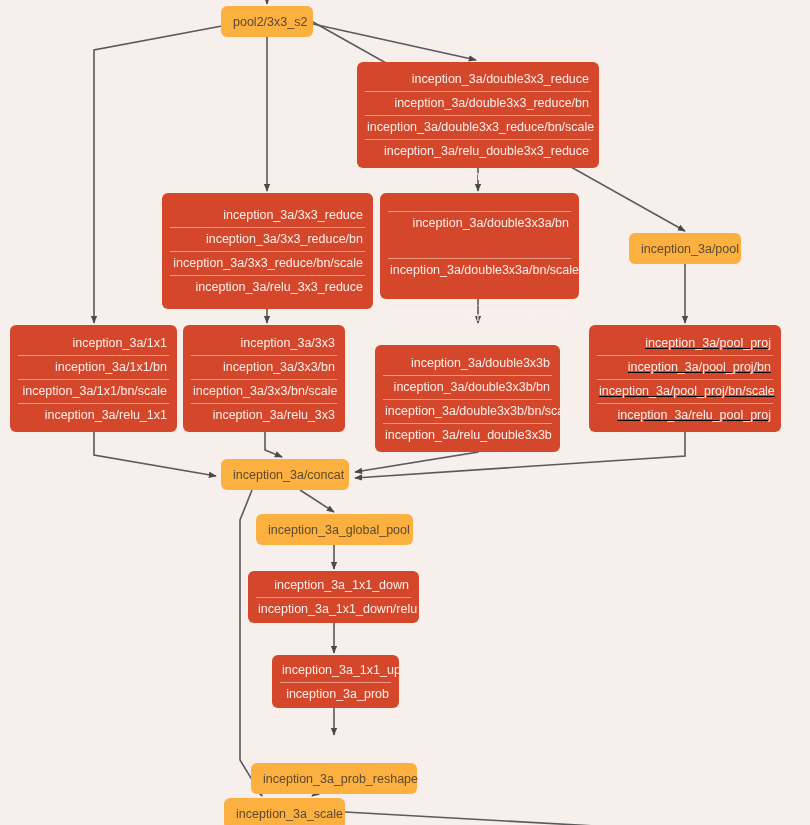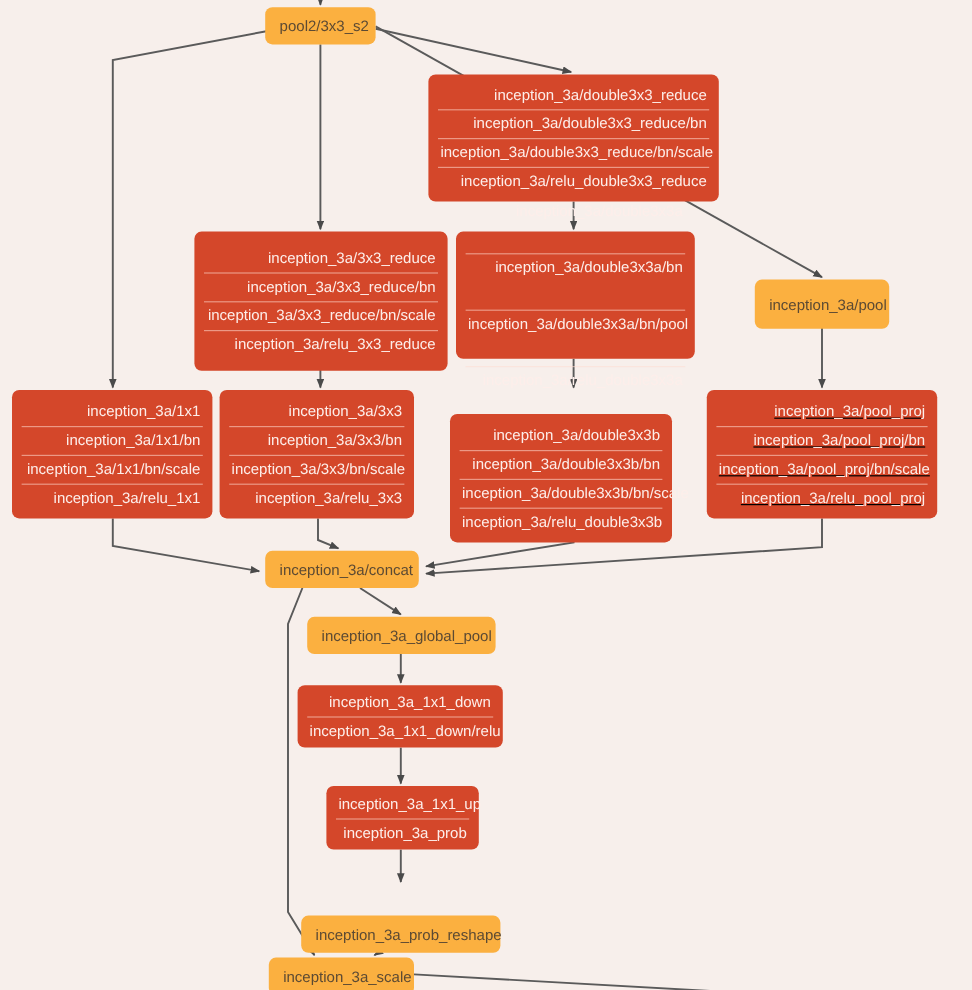--- a/index.html
+++ b/index.html
@@ -125,24 +125,24 @@
       </div>
       <div class="node stack" style="left: 162px; top: 193px; width: 211px; height: 116px;">
         <div class="row">inception_3a/3x3_reduce</div>
         <div class="row">inception_3a/3x3_reduce/bn</div>
         <div class="row">inception_3a/3x3_reduce/bn/scale</div>
         <div class="row">inception_3a/relu_3x3_reduce</div>
       </div>
       <div class="node stack" style="left: 380px; top: 193px; width: 199px; height: 106px; gap: 23px;">
         <div class="row">inception_3a/double3x3a</div>
         <div class="row">inception_3a/double3x3a/bn</div>
-        <div class="row">inception_3a/double3x3a/bn/pool</div>
+        <div class="row">inception_3a/double3x3a/bn/scale</div>
         <div class="row">inception_3a/relu_double3x3a</div>
       </div>
-      <div class="node simple" style="left: 629px; top: 233px; width: 112px; height: 41px;">
+      <div class="node simple" style="left: 629px; top: 233px; width: 112px; height: 31px;">
         <div class="row">inception_3a/pool</div>
       </div>
       <div class="node stack" style="left: 10px; top: 325px; width: 167px; height: 107px;">
         <div class="row">inception_3a/1x1</div>
         <div class="row">inception_3a/1x1/bn</div>
         <div class="row">inception_3a/1x1/bn/scale</div>
         <div class="row">inception_3a/relu_1x1</div>
       </div>
       <div class="node stack" style="left: 183px; top: 325px; width: 162px; height: 107px;">
         <div class="row">inception_3a/3x3</div>

